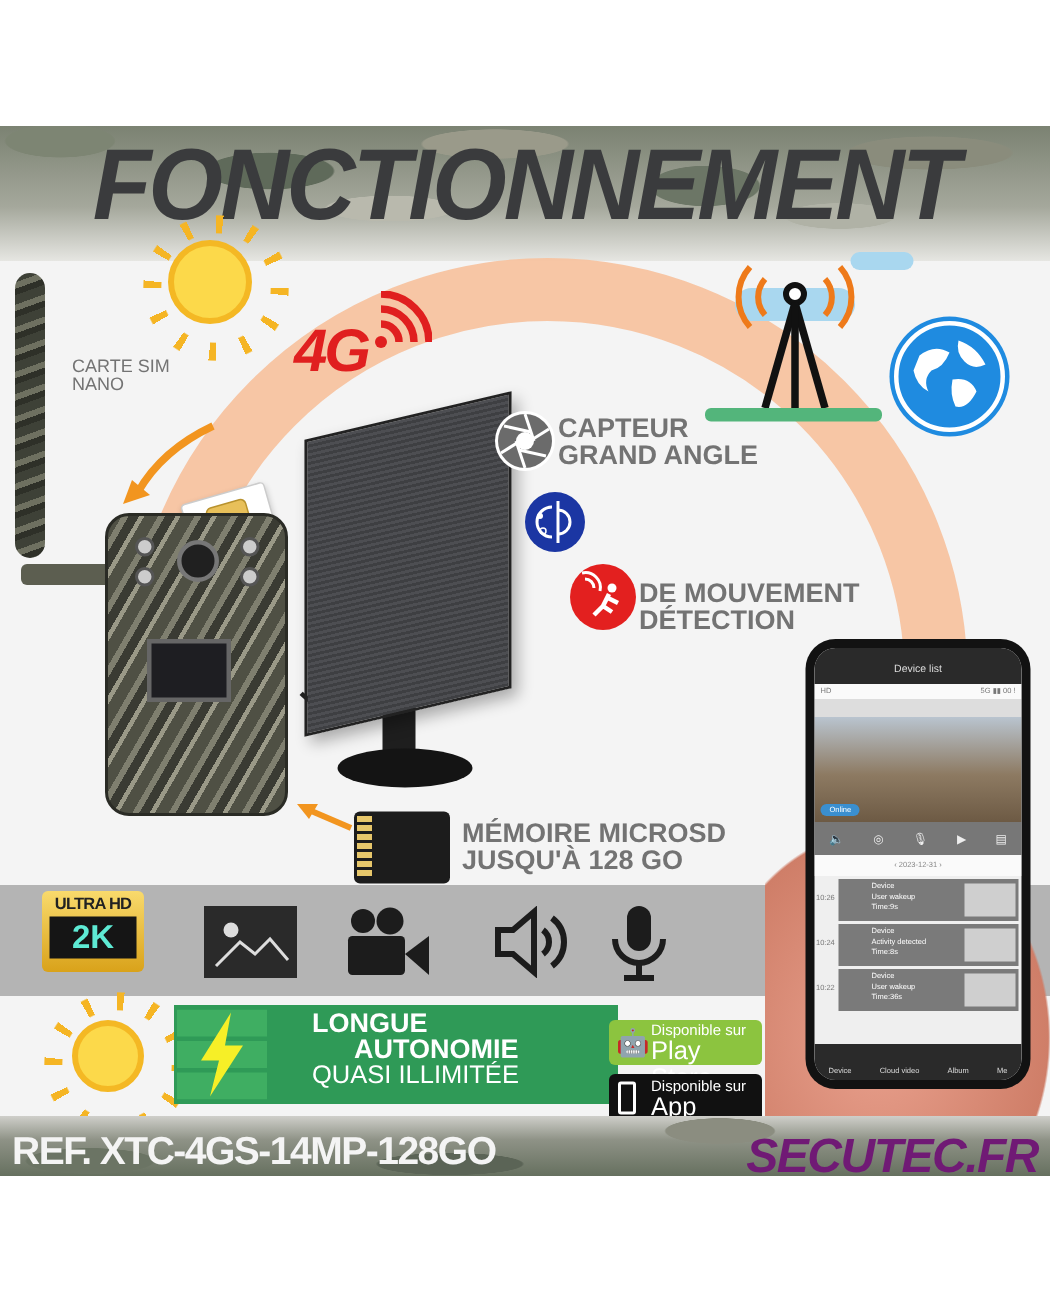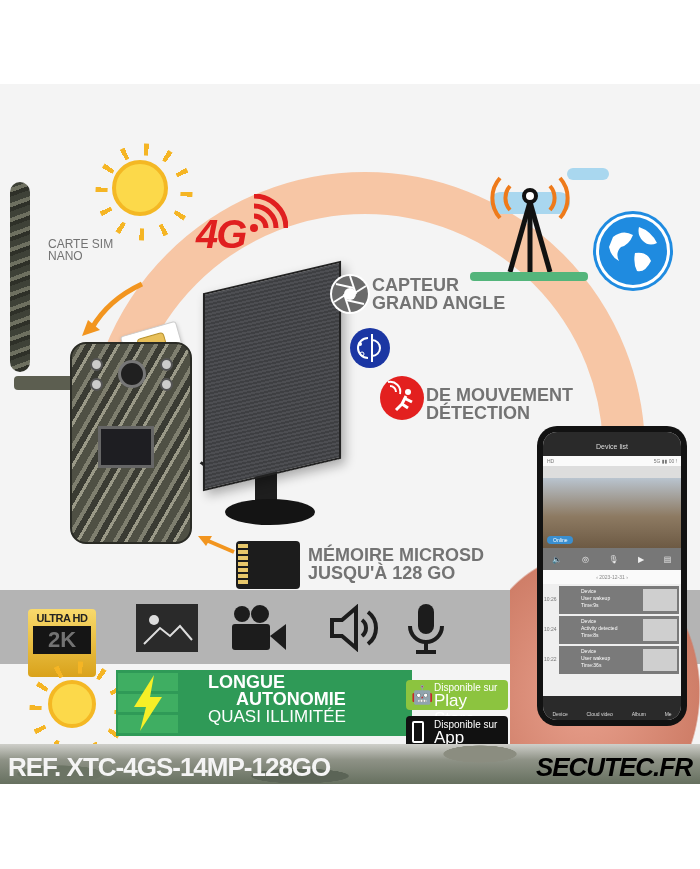--- a/index.html
+++ b/index.html
@@ -57,33 +57,33 @@
   
   .tower-ground{position:absolute;left:470px;top:188px;width:118px;height:9px;background:#53b57b;border-radius:4px;}
   .globe{position:absolute;left:596px;top:130px;width:68px;height:68px;border-radius:50%;background:#1f8be0;border:3px solid #fff;box-shadow:0 0 0 3px #1f8be0;}
   .cloud{position:absolute;background:#a9d7ef;border-radius:12px;}
   
   .ficon{position:absolute;width:40px;height:40px;border-radius:50%;}
   .sd{position:absolute;left:236px;top:457px;width:64px;height:48px;background:#1c1c1c;border-radius:4px;}
   .sd .pins{position:absolute;left:2px;top:3px;width:10px;height:40px;background:repeating-linear-gradient(#e7c76b 0 4px,#1c1c1c 4px 6px);}
   
   .iconbar{position:absolute;left:0;top:506px;width:700px;height:74px;background:#b4b4b4;}
-  .badge2k{position:absolute;left:28px;top:19px;width:68px;height:68px;background:linear-gradient(#f9da6c,#d9a21a);border-radius:4px;}
+  .badge2k{position:absolute;left:28px;top:4px;width:68px;height:54px;background:linear-gradient(#f9da6c,#d9a21a);border-radius:4px;}
   .badge2k .top{font-weight:900;font-size:11px;color:#222;text-align:center;padding-top:3px;letter-spacing:-.5px;}
-  .badge2k .k{margin:2px 5px;height:28px;background:#151515;color:#737373;font-weight:900;font-size:22px;text-align:center;line-height:28px;}
+  .badge2k .k{margin:2px 5px;height:28px;background:#151515;color:#5eead4;font-weight:900;font-size:22px;text-align:center;line-height:28px;}
   .ib{position:absolute;top:14px;}
   
   .green{position:absolute;left:116px;top:586px;width:296px;height:66px;background:#2f9a57;}
   .green .bat{position:absolute;left:2px;top:3px;width:60px;height:60px;}
   .green .txt{position:absolute;left:92px;top:4px;color:#fff;line-height:17px;}
   .store{position:absolute;border-radius:4px;color:#fff;}
   .store .sm{font-size:10px;}
   .store .lg{font-size:17px;line-height:18px;}
   .ref{position:absolute;left:8px;top:668px;font-weight:900;font-size:26px;color:#f4f4f4;letter-spacing:-1px;}
-  .brand{position:absolute;right:8px;top:668px;font-weight:900;font-style:italic;font-size:26px;color:#000000;letter-spacing:-1px;}
+  .brand{position:absolute;right:8px;top:668px;font-weight:900;font-style:italic;font-size:32px;color:#701a75;letter-spacing:-1px;}
   
   .hand{position:absolute;left:510px;top:470px;width:190px;height:230px;background:radial-gradient(ellipse at 40% 60%,#e9a18e,#cf7e68 70%,transparent 71%);}
   .phone{position:absolute;left:537px;top:342px;width:150px;height:300px;border-radius:20px;background:#121212;padding:6px;box-sizing:border-box;}
   .screen{position:relative;width:100%;height:100%;border-radius:14px;overflow:hidden;background:#efefef;font-size:7px;color:#fff;}
   .scr-head{height:24px;background:#2a2a2a;text-align:center;line-height:30px;color:#ddd;font-size:7px;}
   .scr-bar{height:10px;background:#fafafa;color:#777;font-size:5px;line-height:10px;padding:0 4px;display:flex;justify-content:space-between;}
   .scr-tools{height:12px;background:#ddd;}
   .scr-video{height:70px;background:linear-gradient(#b9c4cf,#8d7a62 55%,#6d5a44);position:relative;}
   .online{position:absolute;left:4px;bottom:4px;background:#3a8fd0;border-radius:6px;padding:1px 6px;font-size:5px;}
   .scr-ctrl{height:22px;background:#777;display:flex;justify-content:space-around;align-items:center;color:#eee;font-size:8px;}
@@ -91,20 +91,23 @@
   .ev{height:28px;background:#7a7a7a;margin:2px 2px 2px 16px;position:relative;font-size:5px;line-height:7px;padding:2px 0 0 22px;box-sizing:border-box;}
   .ev .tm{position:absolute;left:-15px;top:10px;color:#777;}
   .ev .thumb{position:absolute;right:2px;top:3px;width:34px;height:22px;background:#cfcfcf;}
   .scr-nav{position:absolute;left:0;bottom:0;width:100%;height:24px;background:#2a2a2a;display:flex;justify-content:space-around;align-items:flex-end;font-size:5px;color:#ddd;padding-bottom:3px;box-sizing:border-box;}
 </style>
 </head>
 <body>
 
 <div class="banner">
 
+  <div class="camo top">
+    <div class="title">FONCTIONNEMENT</div>
+  </div>
 
   <div class="arc"></div>
 
   <div class="sun" style="left:112px;top:76px;">
       <div class="rays"></div>
     </div>
 
   <div class="label" style="left:48px;top:154px;font-size:12px;font-weight:400;">
     <div>CARTE SIM</div>
     <div>NANO</div>

